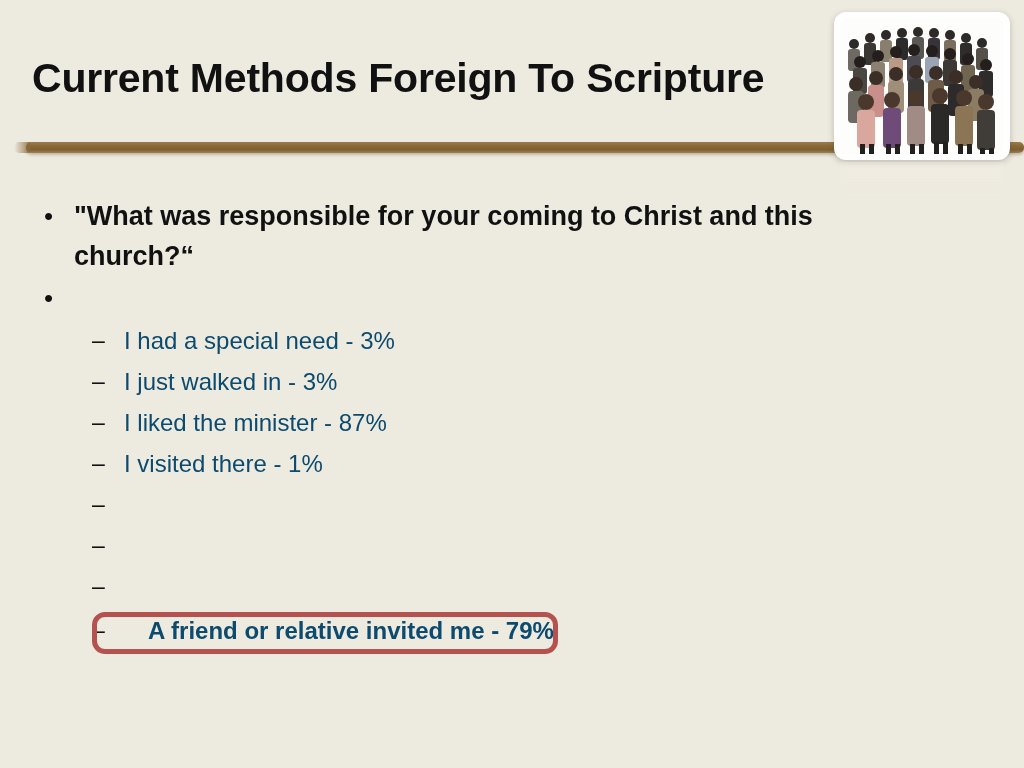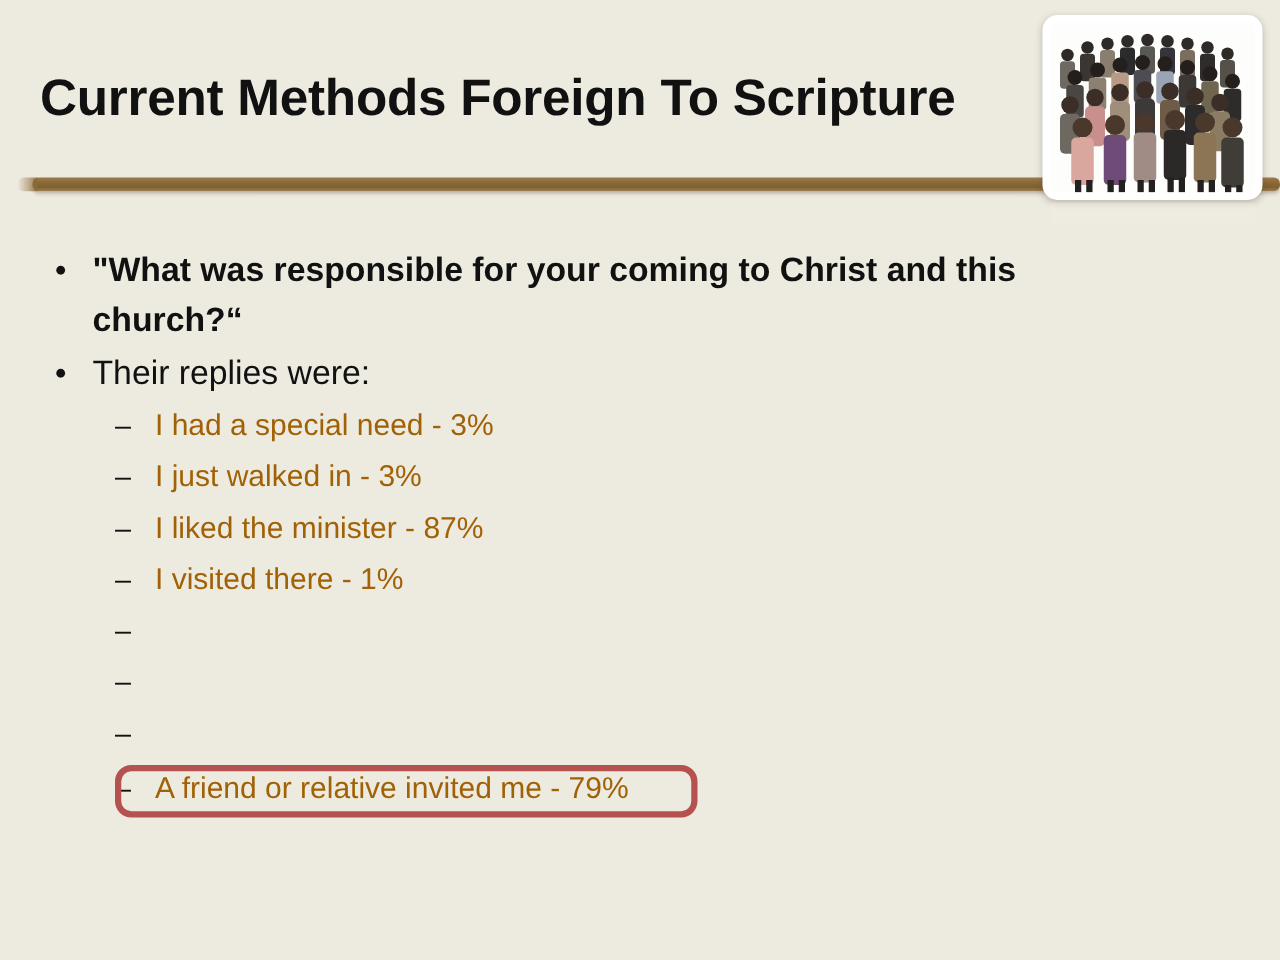--- a/index.html
+++ b/index.html
@@ -159,29 +159,29 @@
   .lvl2 .marker {
     width: 32px;
     flex: 0 0 32px;
     font-size: 23px;
     line-height: 41px;
     color: #111111;
   }
   .lvl2 .txt {
     font-size: 24px;
     line-height: 41px;
-    color: #a16207;
+    color: #0c4a6e;
     white-space: nowrap;
   }
 
   
   .lvl2.highlight {
     margin-top: 3px;
   }
-  .lvl2.highlight .txt { font-weight: normal; }
+  .lvl2.highlight .txt { font-weight: bold; margin-left: 24px; }
   .highlight-box {
     position: absolute;
     left: 92px;
     top: 2px;
     width: 466px;
     height: 42px;
     border: 5px solid #B5524F;
     border-radius: 13px;
     box-sizing: border-box;
     pointer-events: none;
@@ -311,21 +311,20 @@
 
   <div class="body-area">
 
     <div class="lvl1 bold">
       <span class="marker">•</span>
       <span class="txt">"What was responsible for your coming to Christ and this church?“</span>
     </div>
 
     <div class="lvl1">
       <span class="marker">•</span>
-      <span class="txt">Their replies were:</span>
     </div>
 
     <div class="lvl2">
       <span class="marker">–</span>
       <span class="txt">I had a special need - 3%</span>
     </div>
 
     <div class="lvl2">
       <span class="marker">–</span>
       <span class="txt">I just walked in - 3%</span>

